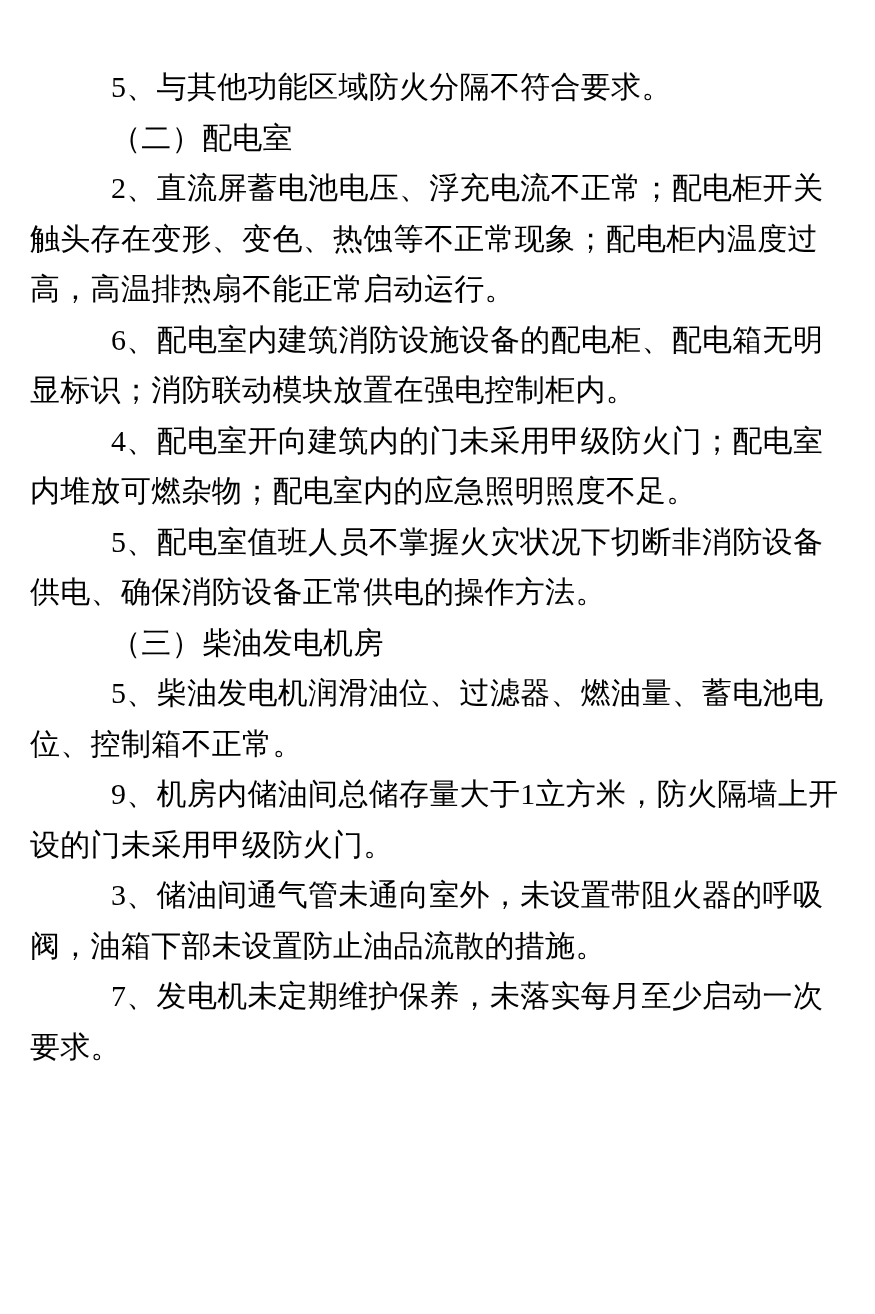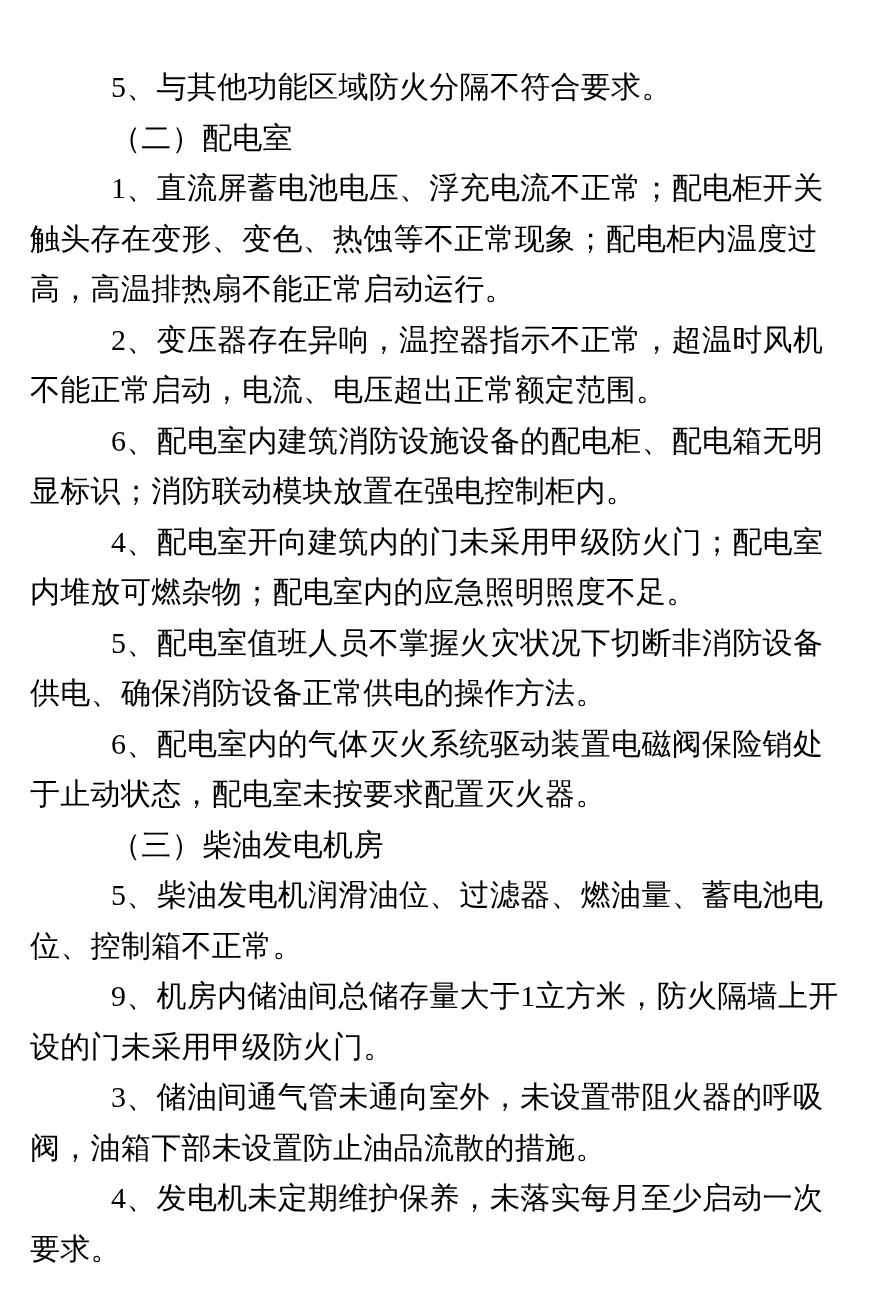--- a/index.html
+++ b/index.html
@@ -34,36 +34,32 @@
     font-weight: normal;
   }
 </style>
 </head>
 <body>
 
 <div class="page">
   <div class="doc">
     <p>5、与其他功能区域防火分隔不符合要求。</p>
     <p class="heading">（二）配电室</p>
-    <p>1、直流屏蓄电池电压、浮充电流不正常；配电柜开关
+    <p>2、直流屏蓄电池电压、浮充电流不正常；配电柜开关
 触头存在变形、变色、热蚀等不正常现象；配电柜内温度过
 高，高温排热扇不能正常启动运行。</p>
-    <p>2、变压器存在异响，温控器指示不正常，超温时风机
-不能正常启动，电流、电压超出正常额定范围。</p>
     <p>6、配电室内建筑消防设施设备的配电柜、配电箱无明
 显标识；消防联动模块放置在强电控制柜内。</p>
     <p>4、配电室开向建筑内的门未采用甲级防火门；配电室
 内堆放可燃杂物；配电室内的应急照明照度不足。</p>
     <p>5、配电室值班人员不掌握火灾状况下切断非消防设备
 供电、确保消防设备正常供电的操作方法。</p>
-    <p>6、配电室内的气体灭火系统驱动装置电磁阀保险销处
-于止动状态，配电室未按要求配置灭火器。</p>
     <p class="heading">（三）柴油发电机房</p>
     <p>5、柴油发电机润滑油位、过滤器、燃油量、蓄电池电
 位、控制箱不正常。</p>
     <p>9、机房内储油间总储存量大于1立方米，防火隔墙上开
 设的门未采用甲级防火门。</p>
     <p>3、储油间通气管未通向室外，未设置带阻火器的呼吸
 阀，油箱下部未设置防止油品流散的措施。</p>
-    <p>4、发电机未定期维护保养，未落实每月至少启动一次
+    <p>7、发电机未定期维护保养，未落实每月至少启动一次
 要求。</p>
   </div>
 </div>
 
 </body></html>

